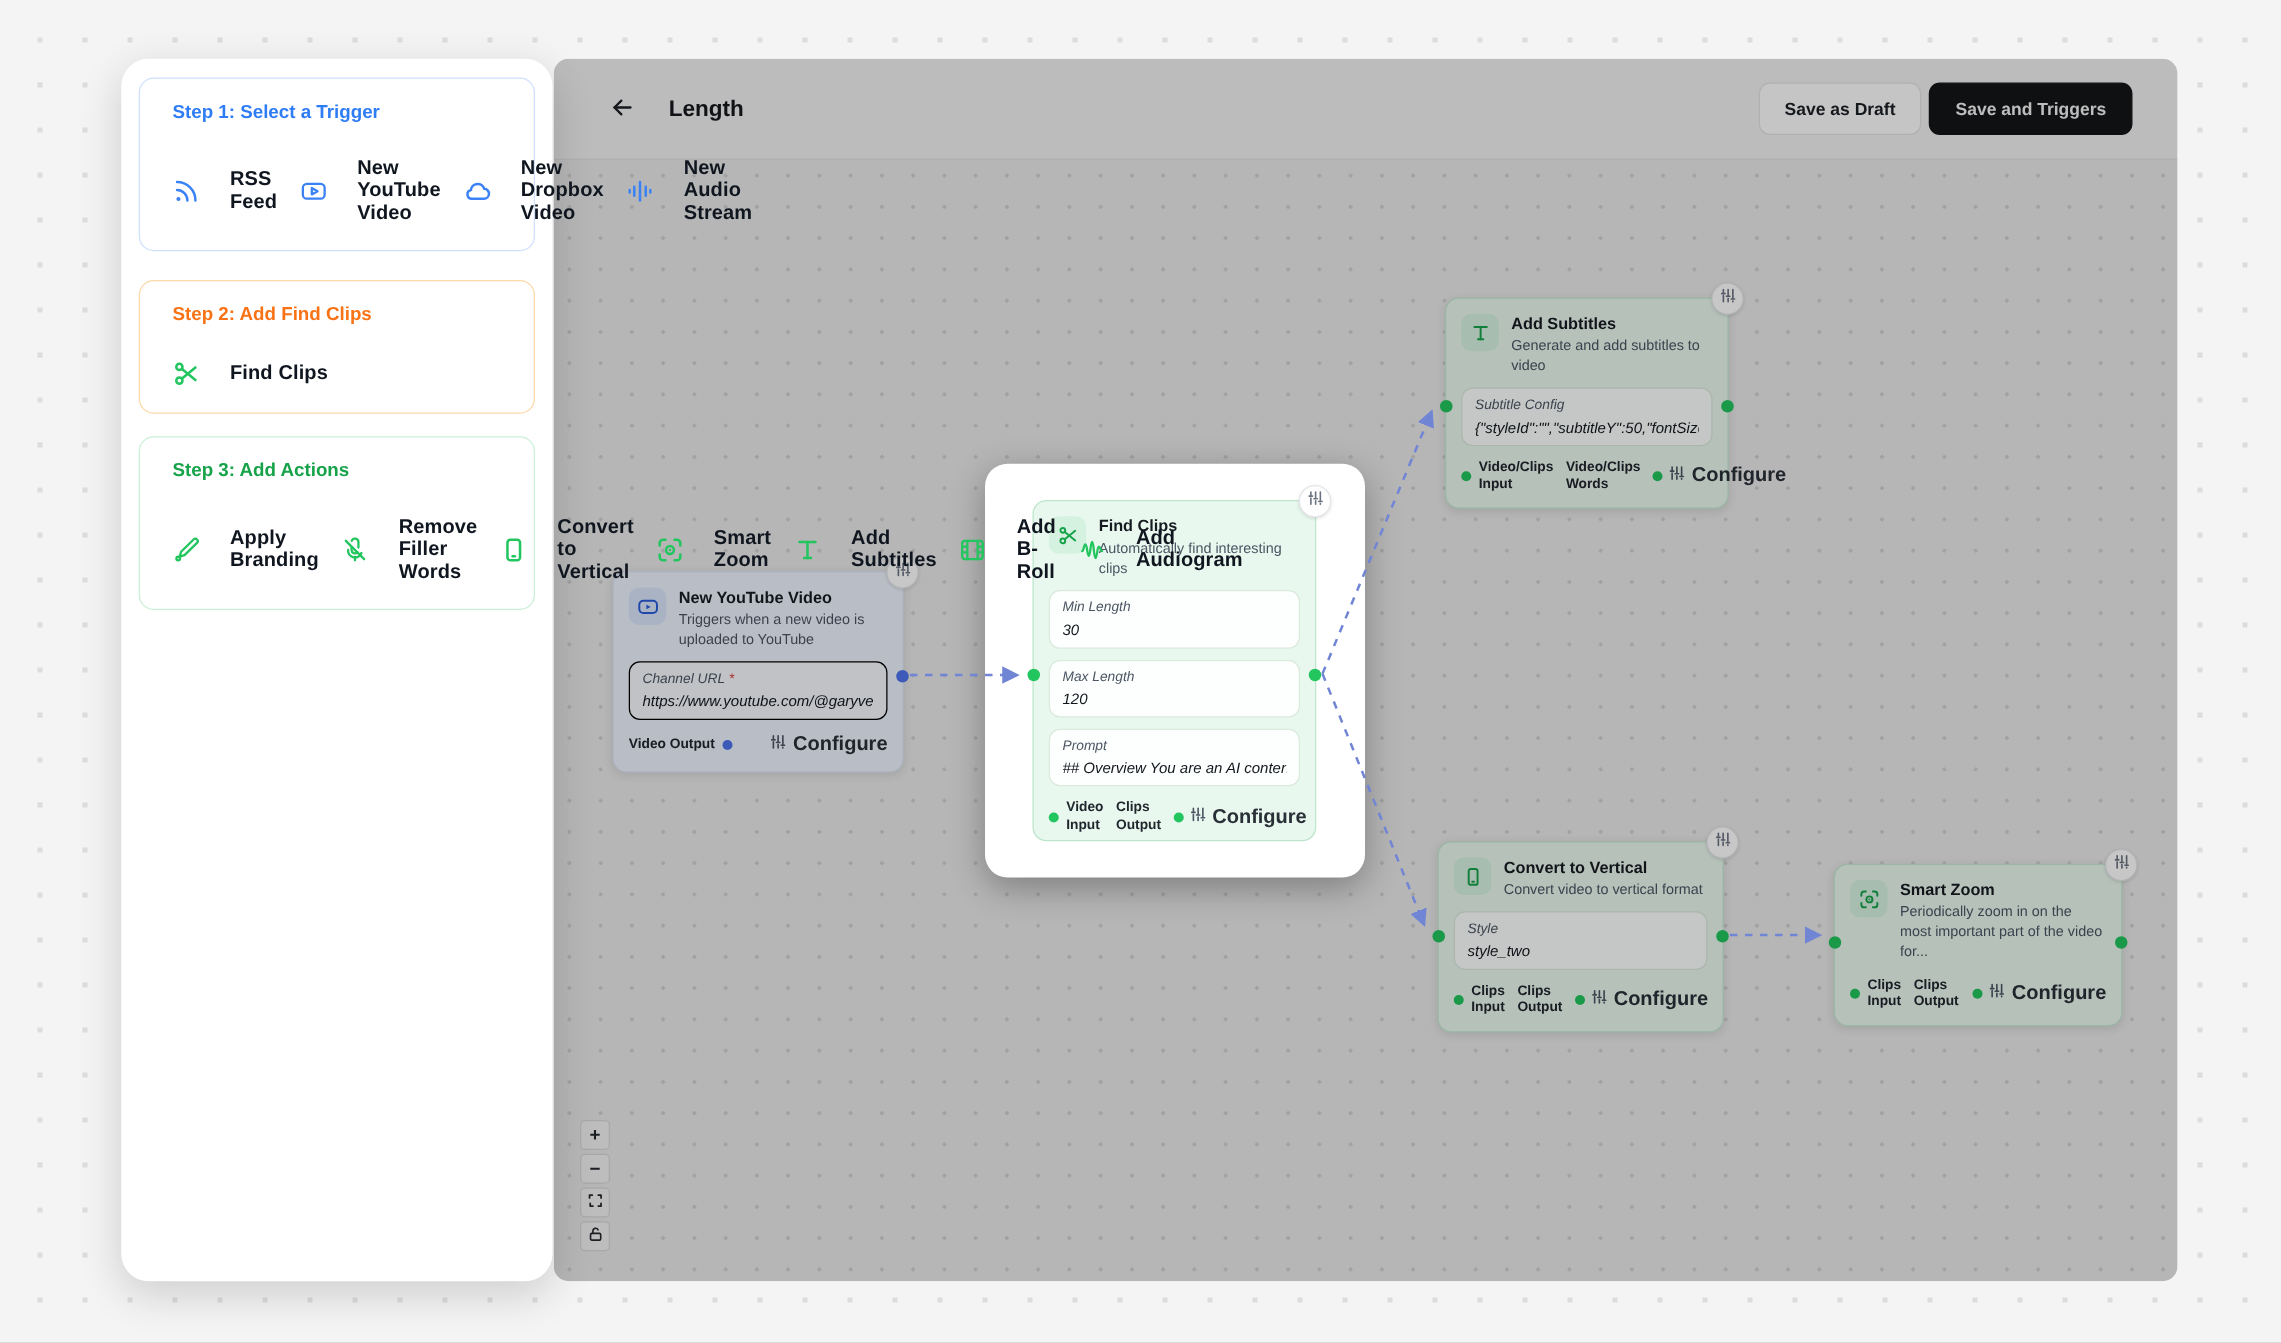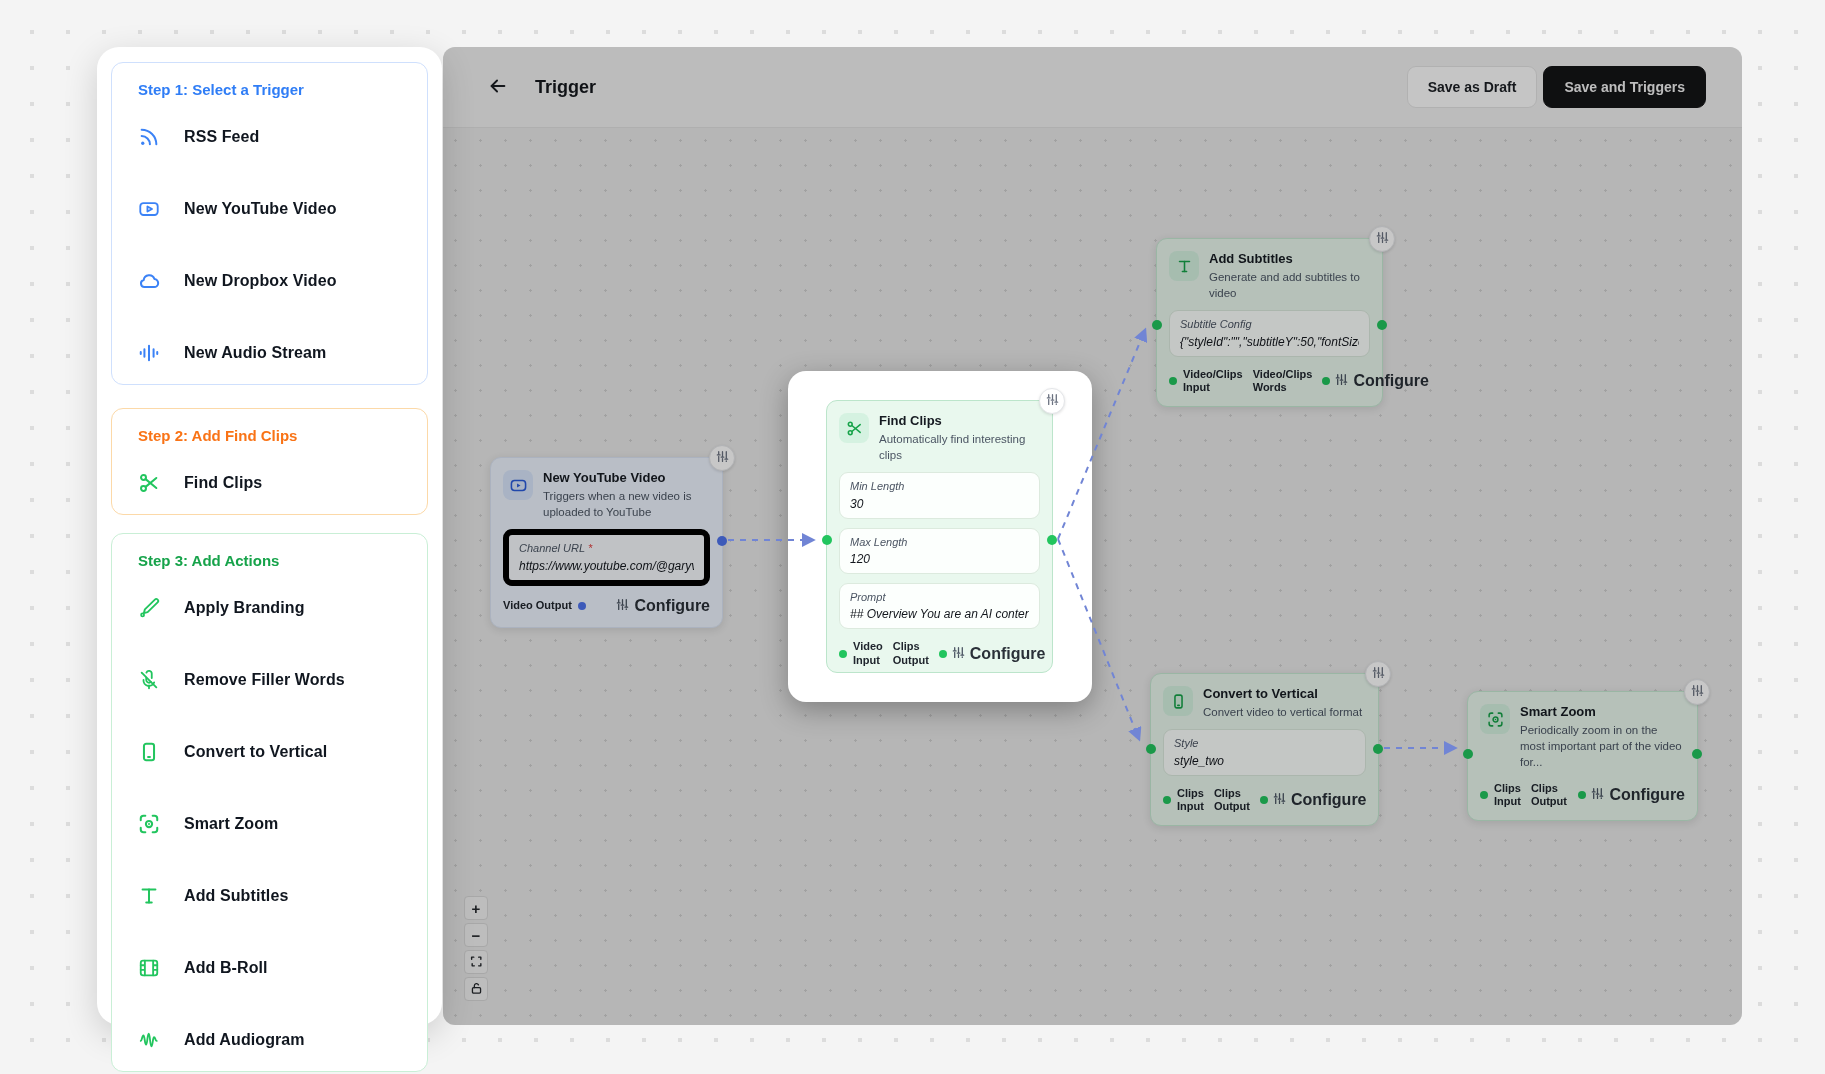--- a/index.html
+++ b/index.html
@@ -54,21 +54,21 @@
   .node-icon svg { width:17px; height:17px; }
   .icon-blue-box  { background:#d9e6fb; color:#2a5bdc; }
   .icon-green-box { background:#d5f2e1; color:#17a34a; }
   .node-title { font-size:13px; font-weight:700; color:#161b22; line-height:1.25; }
   .node-sub { font-size:11.5px; color:#4b5563; line-height:1.4; margin-top:2px; }
   .field {
     margin-top:9px; border-radius:9px; padding:6px 10px 7px;
     overflow:hidden;
     font-style:italic;
   }
-  .field-blue  { background:#f6f9fd; border:6px solid #000000; }
+  .field-blue  { background:#f6f9fd; border:1px solid #000000; }
   .field-green { background:#fcfffd; border:1px solid #dceade; }
   .field-label { font-size:11px; color:#4b5563; line-height:1.3; white-space:nowrap; }
   .req { color:#e03e3e; margin-left:3px; }
   .field-value { font-size:12px; color:#13171d; margin-top:3px; white-space:nowrap; overflow:hidden; }
   .node-footer { margin-top:11px; display:flex; align-items:center; gap:10px;justify-content:space-between; }
   .port-group { display:flex; align-items:center; gap:6px; }
   .port-label { font-size:11px; font-weight:700; color:#20262e; line-height:1.2; display:inline-block; max-width:66px; }
   .port-label.single { max-width:none; white-space:nowrap; }
   .dot { width:8px; height:8px; border-radius:50%; flex:0 0 auto; display:inline-block; }
   .dot-blue { background:#4f74ee; }
@@ -115,21 +115,21 @@
     box-shadow:0 10px 34px rgba(0,0,0,.16);
     padding:15px 0 0 0;
   }
   .step-box { margin:0 14px; border-radius:12px; padding:18px 2px 20px 26px; background:#fff; }
   .step-box + .step-box { margin-top:0; }
   .box-blue   { border:1.5px solid #cfe0fd; margin-bottom:23px; }
   .box-orange { border:1.5px solid #fcd9a8; margin-bottom:18px; }
   .box-green  { border:1.5px solid #c9efd6; }
   .step-title { font-size:15px; font-weight:700; margin-bottom:28px; }
   .t-blue { color:#2f7df6; } .t-orange { color:#f97316; } .t-green { color:#16a34a; }
-  .step-items { display:flex; flex-direction:column; gap:50px; }
+  .step-items { display:flex; gap:18px; }
   .side-item { display:flex; align-items:center; gap:24px; cursor:pointer; }
   .side-icon { width:22px; height:22px; display:flex; align-items:center; justify-content:center; flex:0 0 auto; }
   .side-icon svg { width:22px; height:22px; }
   .ic-blue { color:#3b82f6; } .ic-green { color:#22c55e; }
   .side-label { font-size:16px; font-weight:700; color:#10161f; letter-spacing:.1px; }
 </style>
 </head>
 <body>
 
 <div class="page">
@@ -138,21 +138,21 @@
 
     <div class="topbar">
       <button class="back-btn">
         <span>
           <svg viewBox="0 0 24 24" fill="none" stroke="currentColor" stroke-width="2" stroke-linecap="round" stroke-linejoin="round">
               <path d="M19 12H5"></path>
               <path d="M11 18l-6-6 6-6"></path>
             </svg>
         </span>
       </button>
-      <div class="topbar-title">Trigger</div>
+      <div class="topbar-title">Length</div>
       <div class="topbar-actions">
         <button class="btn btn-light">Save as Draft</button>
         <button class="btn btn-dark">Save and Triggers</button>
       </div>
     </div>
 
     <div class="canvas"></div>
 
     <div class="node node-blue" style="left:47px; top:410px; width:233px;">
       <div class="drag-handle">

